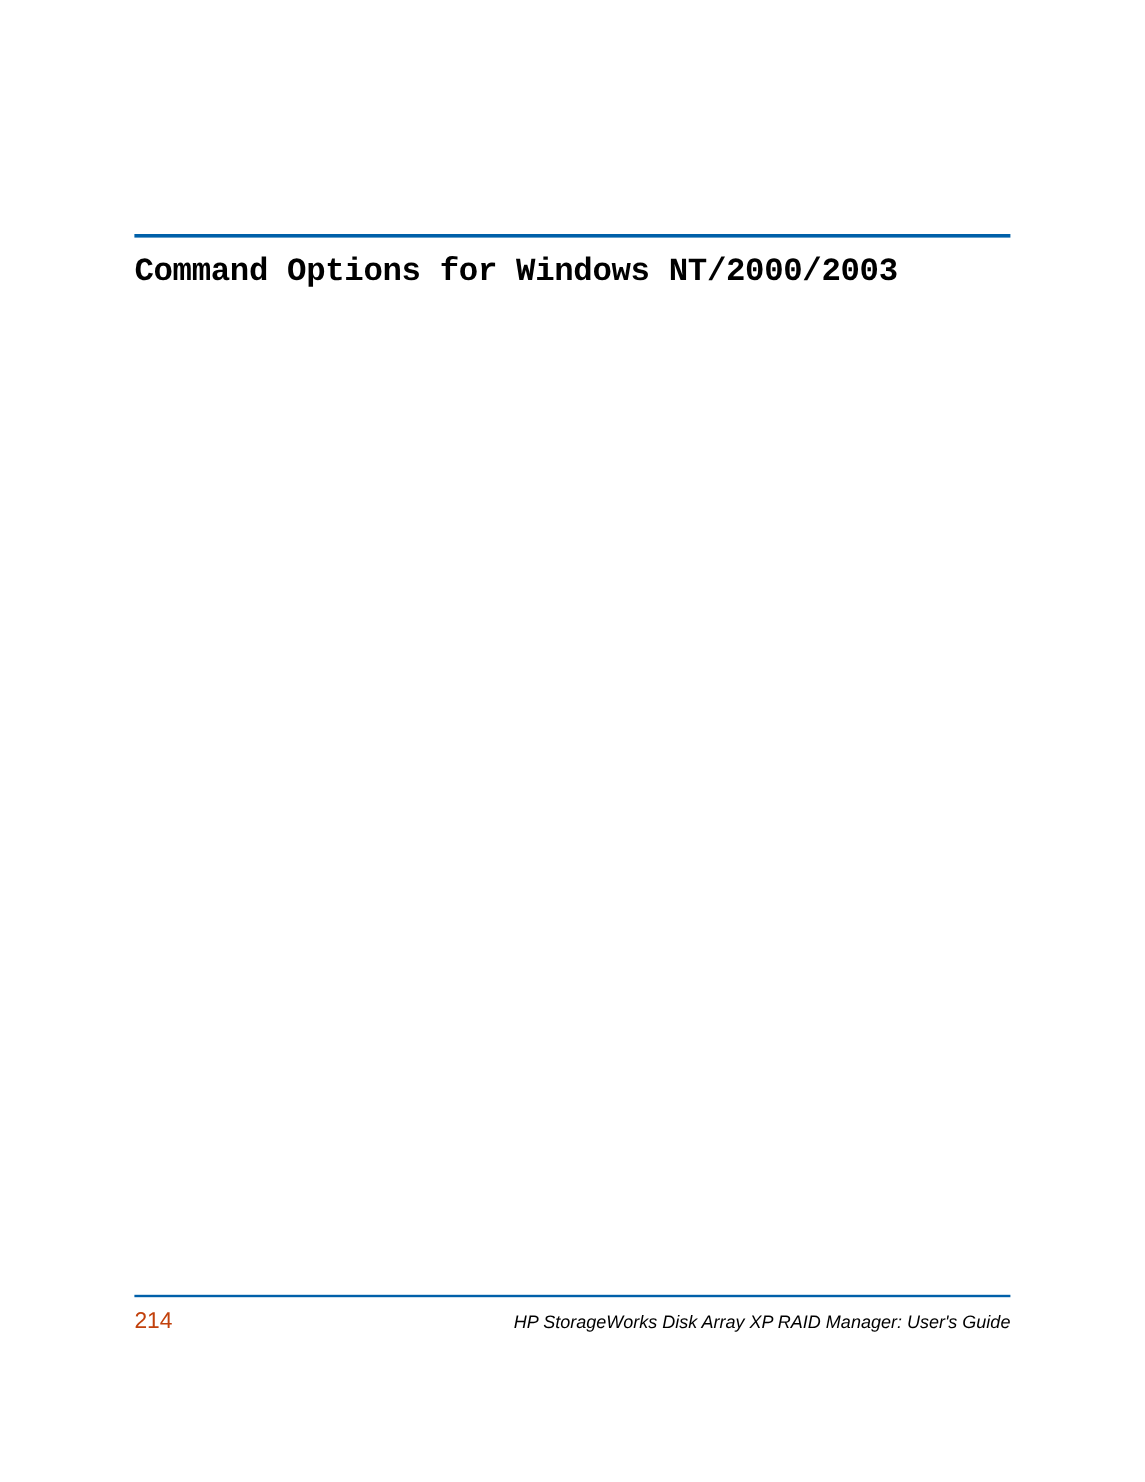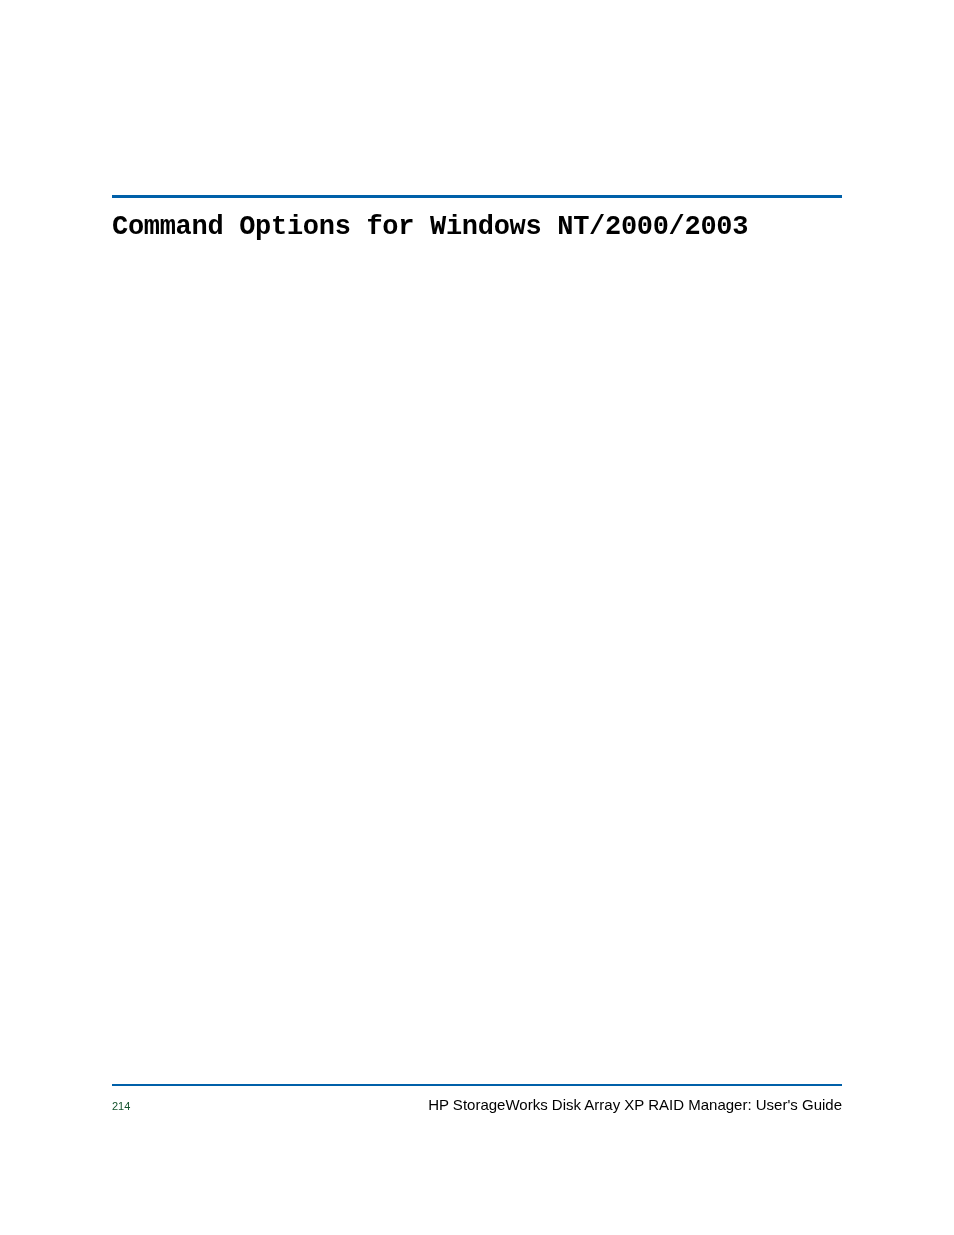--- a/index.html
+++ b/index.html
@@ -42,25 +42,26 @@
       height: 2px;
       background: #0060a9;
       margin-bottom: 10px;
     }
     .footer-row {
       display: flex;
       justify-content: space-between;
       align-items: baseline;
     }
     .page-number {
-      font-size: 11px;
-      color: #14532d;
+      font-size: 19px;
+      color: #c2410c;
     }
     .doc-title {
       font-size: 15px;
+      font-style: italic;
       color: #000000;
     }
   </style>
 </head>
 <body>
 
 <div class="page-content">
   <div class="rule-thick"></div>
   <h1 class="section-heading">Command Options for Windows NT/2000/2003</h1>
 </div>

